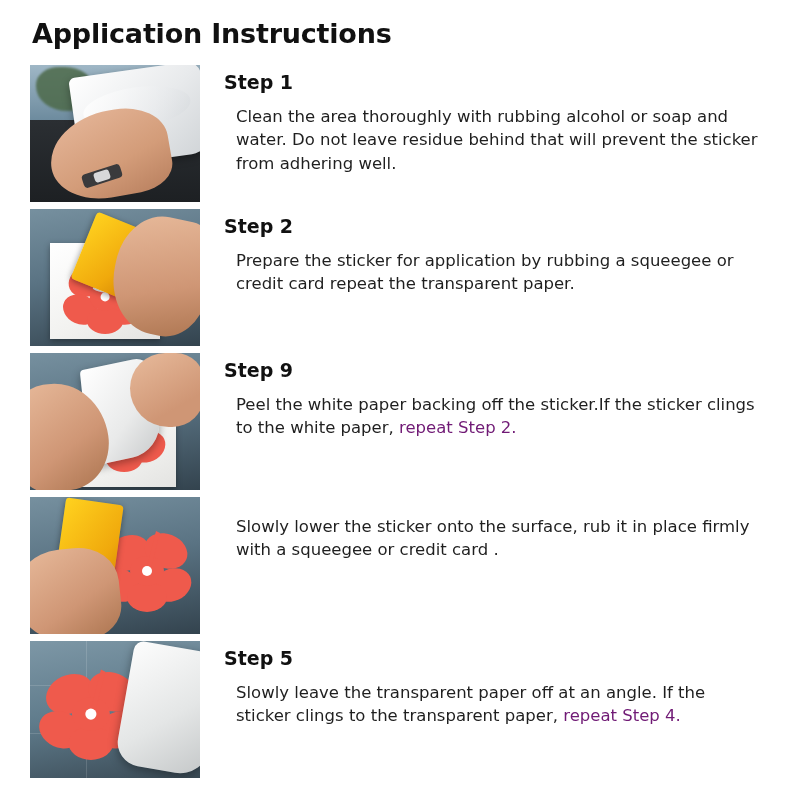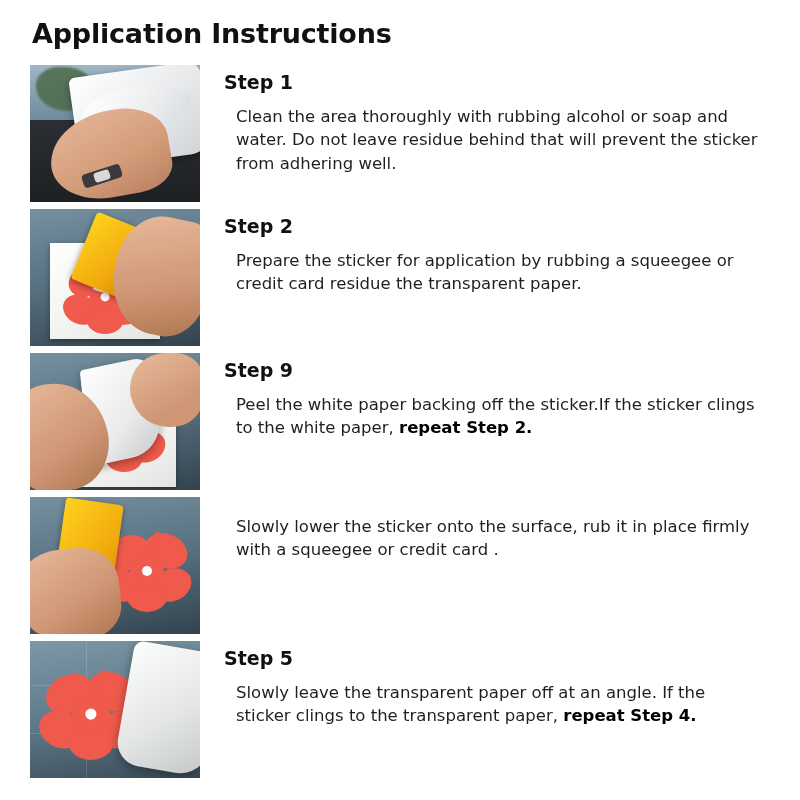--- a/index.html
+++ b/index.html
@@ -58,22 +58,21 @@
     margin: 0 0 9px 0;
   }
   .step-text {
     font-size: 16.5px;
     line-height: 1.42;
     color: #1f1f1f;
     margin: 12px;
     max-width: 545px;
   }
   .hl {
-    color: #000000;
-    font-weight: bold;
+    color: #701a75;
   }
 
   
   .t1 {
     background: linear-gradient(180deg, #6f8aa0 0%, #5e7b92 38%, #2b2f33 39%, #1d2023 100%);
   }
   .t1 .sky {
     position: absolute; left: 0; top: 0; width: 100%; height: 40%;
     background: linear-gradient(180deg,#9fb7c6 0%, #6d8b9e 100%);
   }
@@ -218,21 +217,21 @@
               <circle cx="49" cy="44" r="5"></circle>
               <path d="M36 34 q13 8 26 0" stroke="#ffffff" stroke-width="2.5" fill="none"></path>
             </g>
           </svg>
           <div class="squeegee"></div>
           <div class="hand2"></div>
         </div>
       </div>
       <div class="step-body">
         <div class="step-label">Step 2</div>
-        <p class="step-text"><span>Prepare the sticker for application by rubbing a squeegee or credit card residue the transparent paper.</span><span class="hl"></span></p>
+        <p class="step-text"><span>Prepare the sticker for application by rubbing a squeegee or credit card repeat the transparent paper.</span><span class="hl"></span></p>
       </div>
     </div>
 
     <div class="step">
       <div class="thumb">
         <div class="glass"></div>
         <div class="t3" style="position:absolute;inset:0">
           <div class="paper"></div>
           <svg class="hibiscus" style="left:48px;top:40px" width="94" height="80" viewBox="0 0 100 86">
             <g fill="#ef5a4c">

